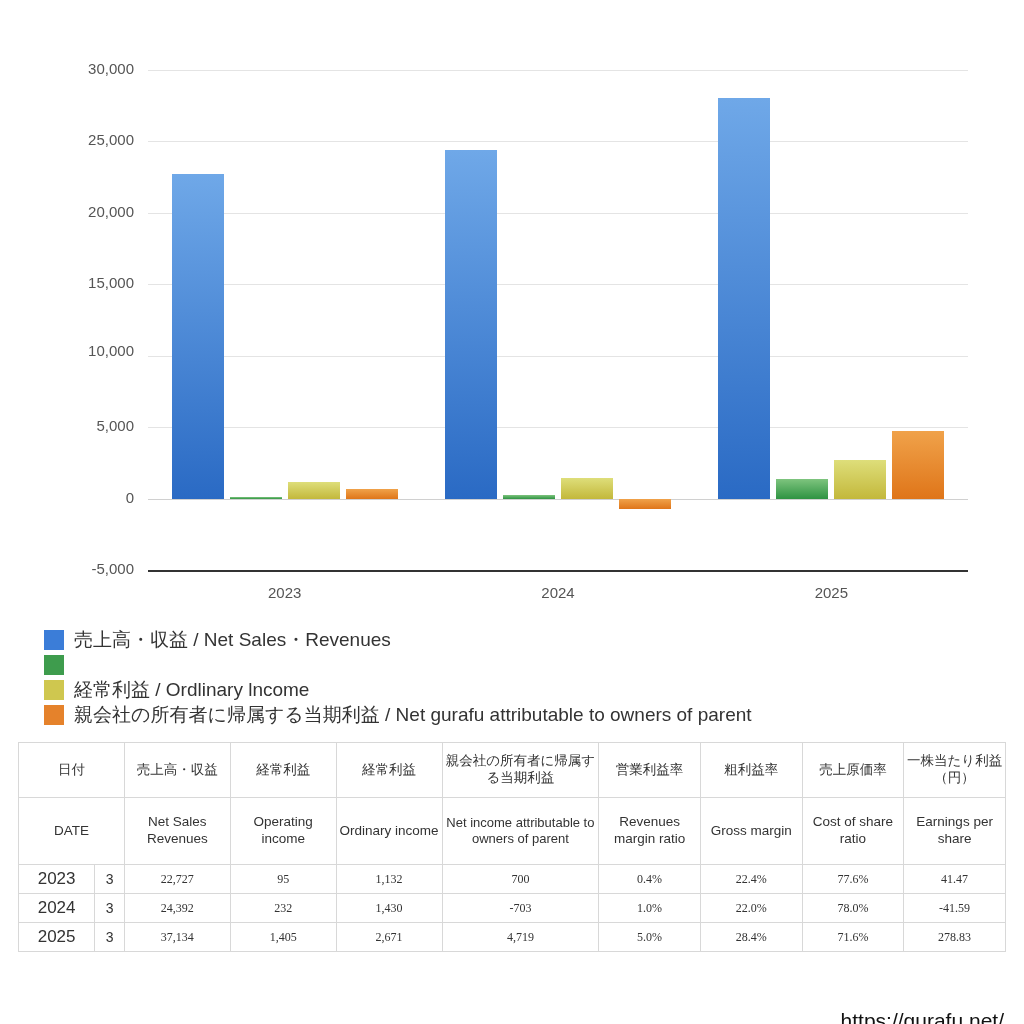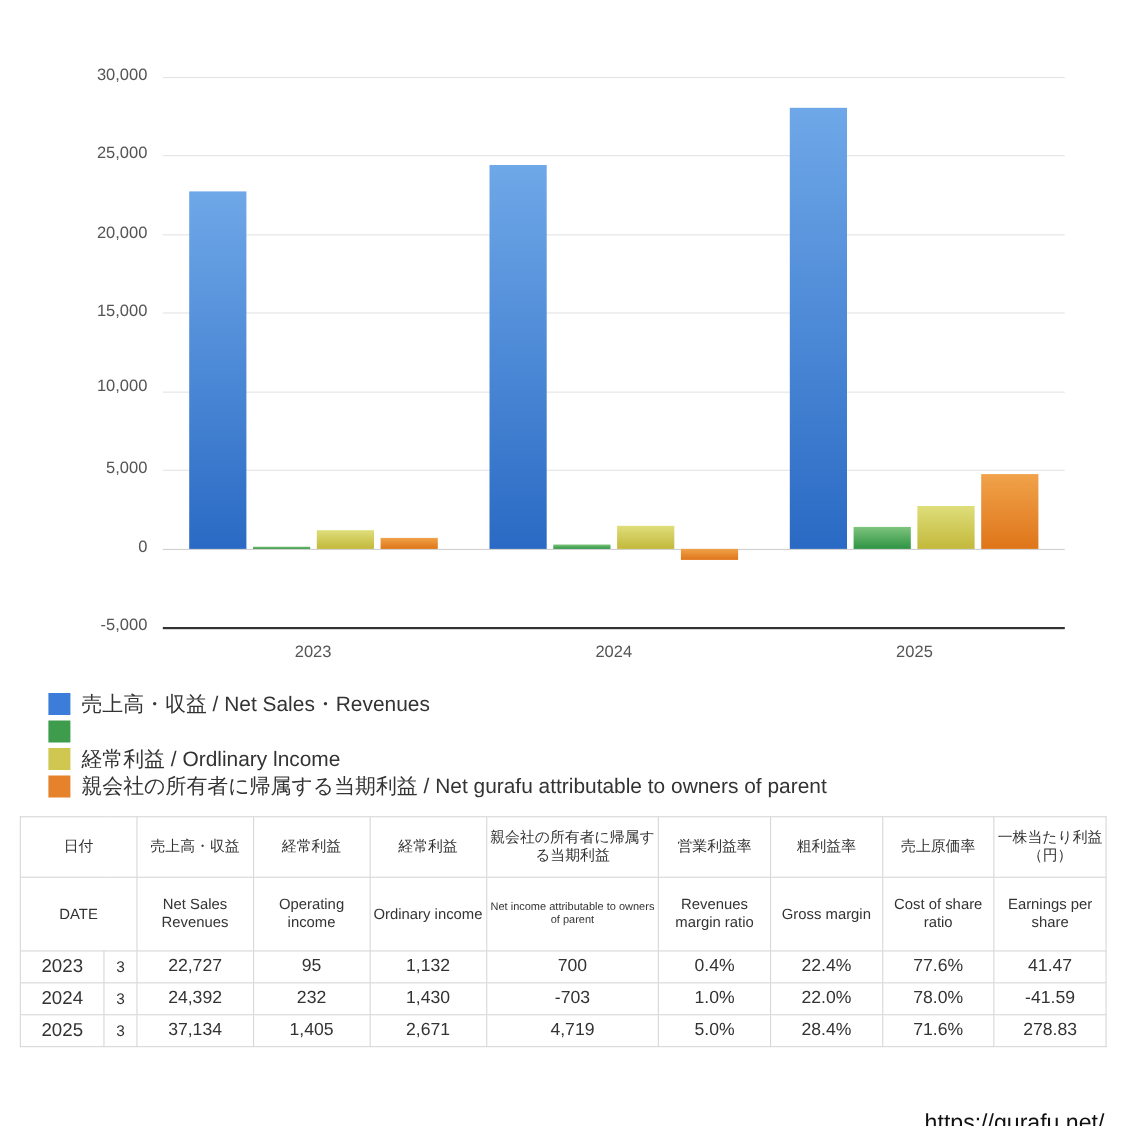--- a/index.html
+++ b/index.html
@@ -111,29 +111,29 @@
   #data-table td, #data-table th {
     border: 1px solid #d8d8d8;
     text-align: center;
     vertical-align: middle;
     padding: 4px 2px;
     font-weight: normal;
     color: #333;
   }
   .hdr-jp { font-size: 13.5px; line-height: 1.25; height: 46px; }
   .hdr-en { font-size: 13.5px; line-height: 1.25; height: 58px; }
-  .hdr-en-small { font-size: 10px; line-height: 1.2; }
+  .hdr-en-small { font-size: 13px; line-height: 1.2; }
   .row-year {
     font-size: 17px;
     font-weight: bold;
     text-align: left;
     padding-left: 12px;
   }
   .row-month { font-size: 14px; }
-  .cell-num { font-size: 16px; }
+  .cell-num { font-size: 12px; font-family: Liberation Serif, serif; }
   .neg { color: #e8502a; }
   .no-left-border { border-left: none; }
   .no-right-border { border-right: none; }
 
   
   #site-url {
     position: absolute;
     right: 20px;
     top: 990px;
     font-size: 21px;

